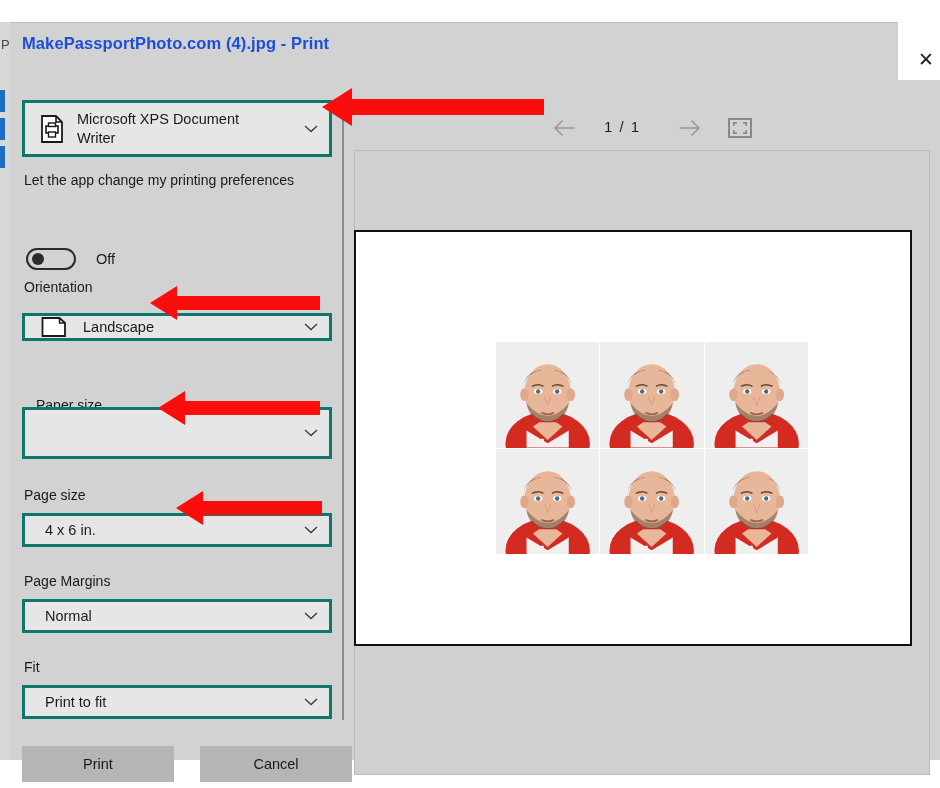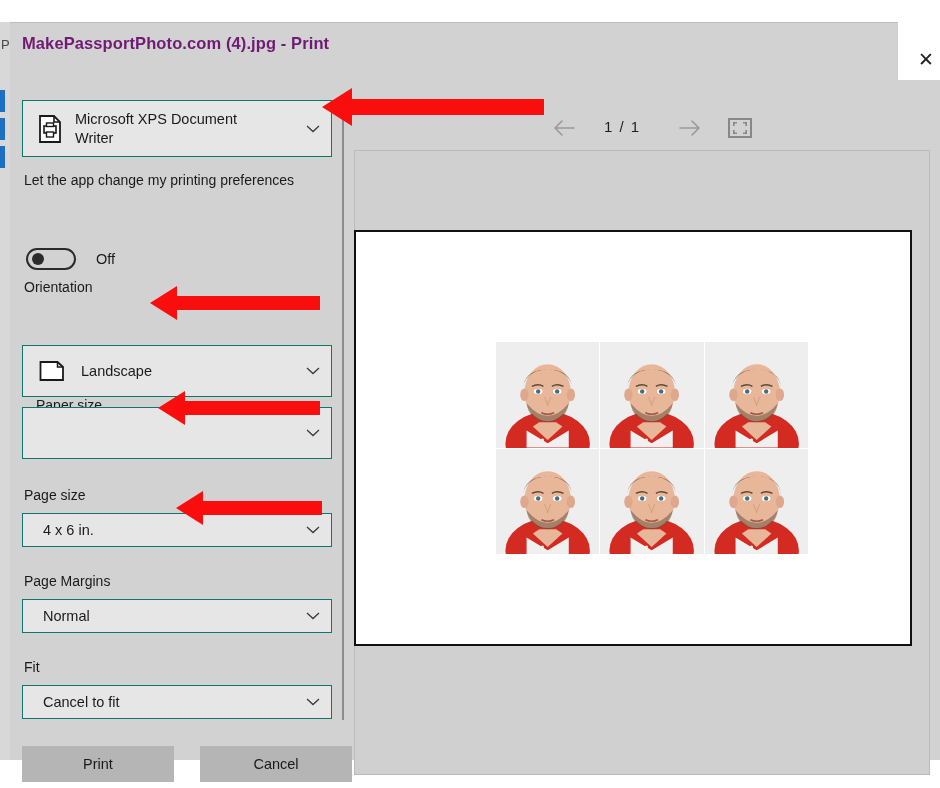--- a/index.html
+++ b/index.html
@@ -61,21 +61,21 @@
     box-sizing: border-box;
     pointer-events: none;
   }
 
   
   .title {
     position: absolute;
     left: 12px; top: 12px;
     font-size: 16.5px;
     font-weight: bold;
-    color: #701a75;
+    color: #1d4ed8;
     letter-spacing: 0.1px;
     white-space: nowrap;
   }
 
   
   .close-panel {
     position: absolute;
     left: 888px; top: 0px;
     width: 52px; height: 58px;
     background: #ffffff;
@@ -111,21 +111,21 @@
     position: absolute;
     font-size: 14px;
     color: #1a1a1a;
     white-space: nowrap;
   }
 
   .combo {
     position: absolute;
     box-sizing: border-box;
     background: #e6e6e6;
-    border: 1px solid #0f766e;
+    border: 3px solid #0f766e;
     display: flex;
     align-items: center;
   }
   .combo .combo-text {
     font-size: 14.5px;
     color: #1a1a1a;
     line-height: 1.25;
   }
   .combo .combo-sub {
     font-size: 13px;
@@ -317,21 +317,21 @@
       <div class="field-label" style="left:10px; top:100px;">Let the app change my printing preferences</div>
 
       <div class="toggle-row">
         <div class="toggle">
           <div class="knob"></div>
         </div>
         <div class="toggle-label">Off</div>
       </div>
 
       <div class="field-label" style="left:10px; top:207px;">Orientation</div>
-      <div class="combo" style="left:8px; top:241px; width:310px; height:52px;margin-top:32px;">
+      <div class="combo" style="left:8px; top:241px; width:310px; height:28px;">
         <span class="landscape-icon">
           <svg viewBox="0 0 26 22" width="26" height="22">
             <path d="M1.5 2 h17 l5.5 5 v13 h-22.5 z" fill="#ffffff" stroke="#1a1a1a" stroke-width="1.8"></path>
             <path d="M18.5 2 v5 h5.5" fill="none" stroke="#1a1a1a" stroke-width="1.5"></path>
           </svg>
         </span>
         <span class="combo-text" style="position:absolute; left:58px;">Landscape</span>
         <span class="chev">
           <svg viewBox="0 0 14 9" width="14" height="9">
             <path d="M1 1.5 L7 7 L13 1.5" fill="none" stroke="#3a3a3a" stroke-width="1.3"></path>
@@ -363,21 +363,21 @@
         <span class="combo-text" style="position:absolute; left:20px;">Normal</span>
         <span class="chev">
           <svg viewBox="0 0 14 9" width="14" height="9">
             <path d="M1 1.5 L7 7 L13 1.5" fill="none" stroke="#3a3a3a" stroke-width="1.3"></path>
           </svg>
         </span>
       </div>
 
       <div class="field-label" style="left:10px; top:587px;">Fit</div>
       <div class="combo" style="left:8px; top:613px; width:310px; height:34px;">
-        <span class="combo-text" style="position:absolute; left:20px;">Cancel to fit</span>
+        <span class="combo-text" style="position:absolute; left:20px;">Print to fit</span>
         <span class="chev">
           <svg viewBox="0 0 14 9" width="14" height="9">
             <path d="M1 1.5 L7 7 L13 1.5" fill="none" stroke="#3a3a3a" stroke-width="1.3"></path>
           </svg>
         </span>
       </div>
 
       <div class="btn" style="left:8px; top:674px; width:152px; height:36px;">Print</div>
       <div class="btn" style="left:166px; top:674px; width:152px; height:36px;margin-left:20px;">Cancel</div>
     </div>

